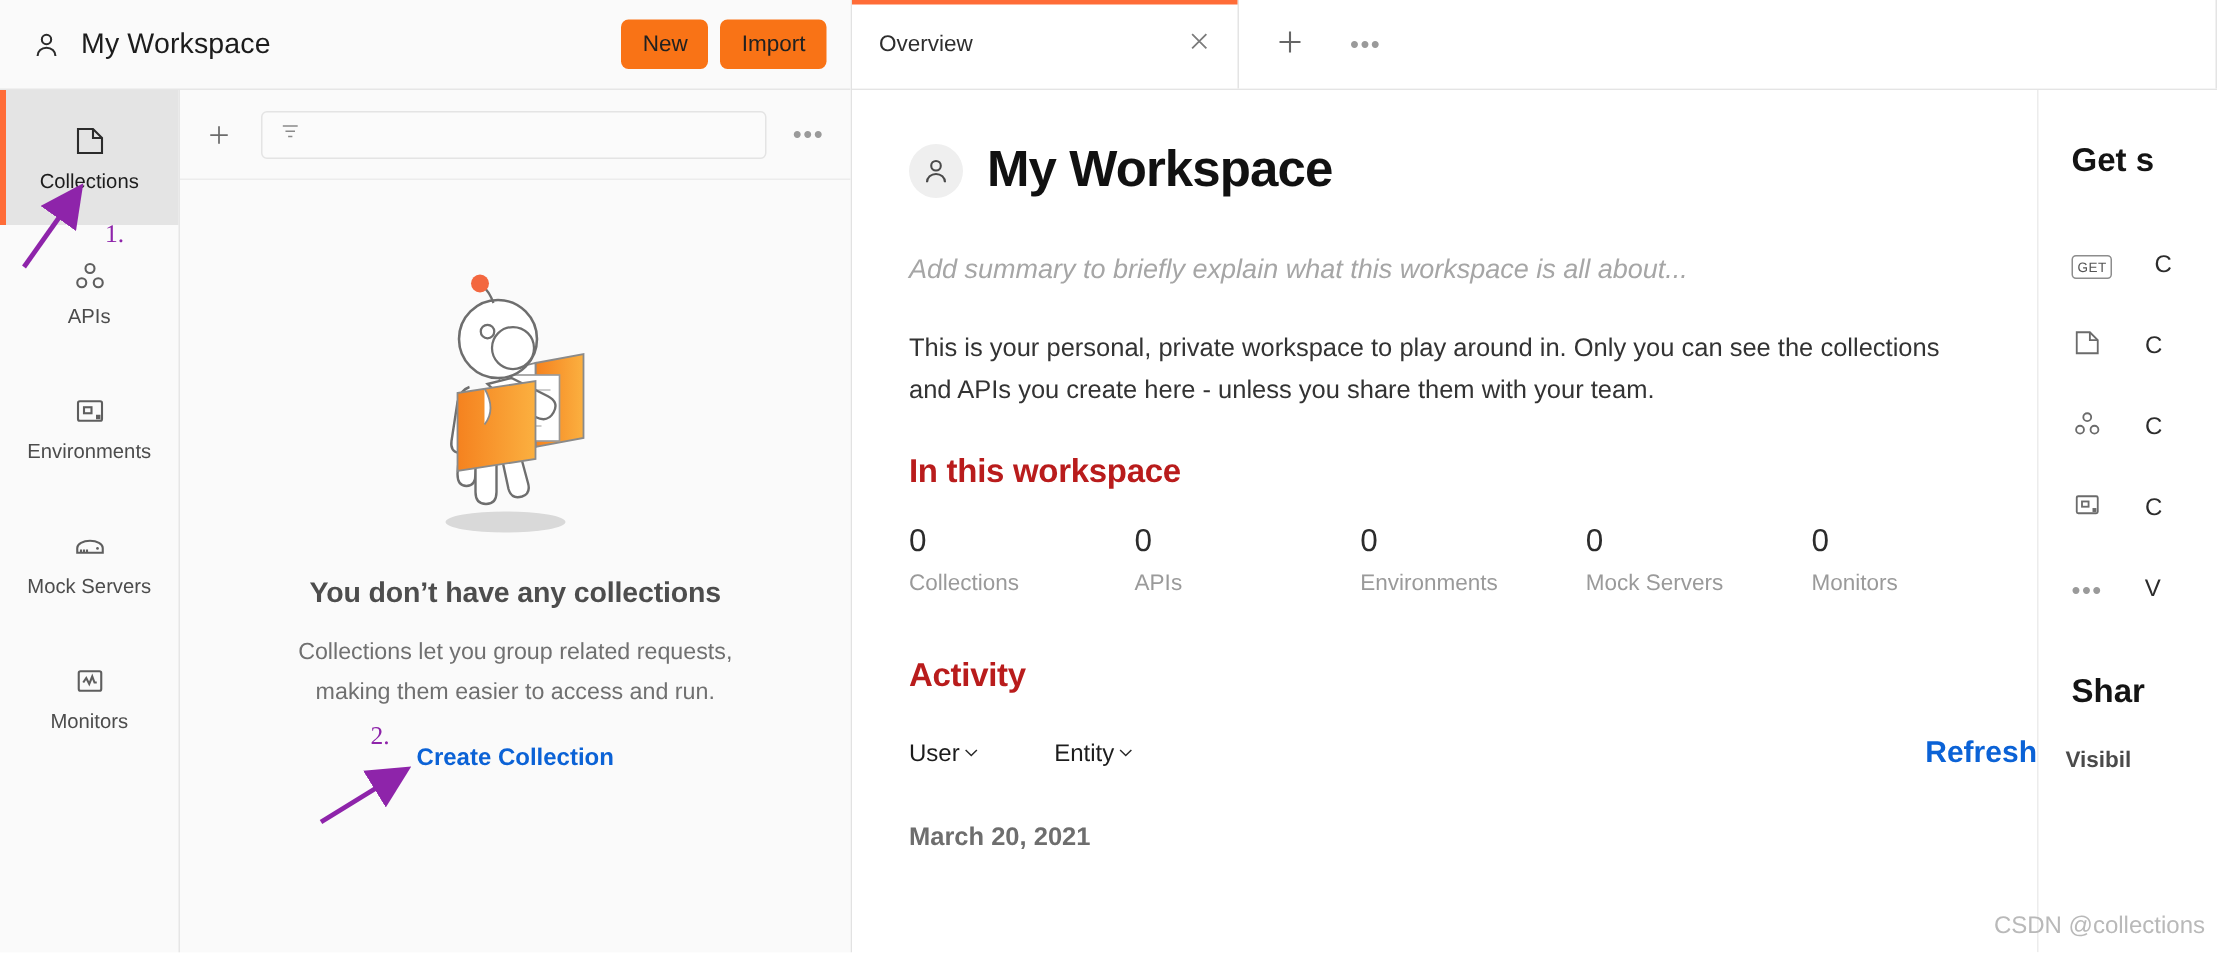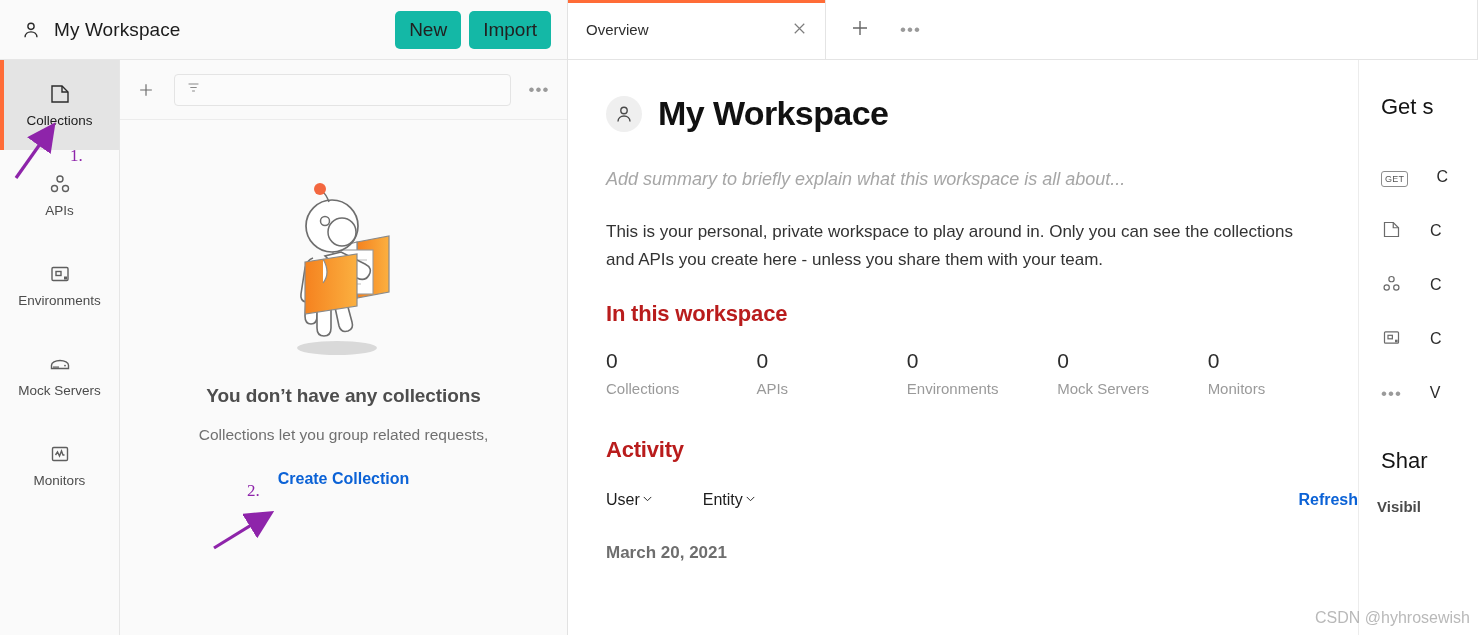--- a/index.html
+++ b/index.html
@@ -27,22 +27,22 @@
     padding: 0 16px 0 18px;
   }
   .ws-avatar {
     width: 26px; height: 26px; border-radius: 50%;
     display: flex; align-items: center; justify-content: center;
     margin-right: 10px; flex-shrink: 0;
   }
   .ws-title { font-size: 19px; color: #1c1c1c; font-weight: 400; letter-spacing: .1px; }
   .ws-actions { margin-left: auto; display: flex; gap: 8px; }
   .btn-soft {
-    background: #14b8a6; border: none; border-radius: 5px;
-    padding: 8px 14px; font-size: 19px; color: #212121;
+    background: #f97316; border: none; border-radius: 5px;
+    padding: 8px 14px; font-size: 15px; color: #212121;
     font-family: "Liberation Sans", sans-serif; cursor: pointer;
   }
 
   .left-body { flex: 1; display: flex; min-height: 0; }
 
   
   .rail {
     width: 120px; min-width: 120px;
     background: #fafafa;
     border-right: 1px solid #e6e6e6;
@@ -168,34 +168,34 @@
   .filters {
     display: flex; align-items: center; margin-top: 28px;
     max-width: 752px;
   }
   .filter-sel {
     display: flex; align-items: center; 
     font-size: 16px; color: #1c1c1c; cursor: pointer; margin-right: 48px;
   }
   .chev { color: #2b2b2b; font-size: 13px; }
   .refresh-link {
-    margin-left: auto; font-size: 16px; color: #0b62d6;
+    margin-left: auto; font-size: 20px; color: #0b62d6;
     font-weight: bold; cursor: pointer;
   }
   .act-date { font-size: 17px; color: #6e6e6e; font-weight: bold; margin-top: 34px; }
 
   
   .rightbar {
     width: 120px; min-width: 120px;
     padding: 34px 0 0 0;
     border-left: 1px solid #ececec;
     overflow: hidden;
   }
   .rb-title {
-    font-size: 22px; font-weight: normal; color: #141414;
+    font-size: 22px; font-weight: bold; color: #141414;
     white-space: nowrap; padding-left: 22px;
   }
   .rb-list { margin-top: 30px; }
   .rb-row {
     display: flex; align-items: center; gap: 28px;
     height: 54px; padding-left: 22px; white-space: nowrap; cursor: pointer;
   }
   .rb-row-label { font-size: 16px; color: #2c2c2c; }
   .rb-title.share { margin-top: 28px; }
   .rb-foot { font-size: 15px; color: #4a4a4a; padding-left: 18px; margin-top: 24px; white-space: nowrap; font-weight: bold;}
@@ -346,20 +346,21 @@
 
             <path d="M96 76 q14 14 32 22 q8 4 12 -3 q4 -7 -4 -11 l-24 -12z" fill="#fff" stroke="#6e6e6e" stroke-width="1.6"></path>
 
             <path d="M76 82 L128 74 L128 126 L76 134 Z" fill="url(#og)" stroke="#8a8a8a" stroke-width="1.2"></path>
             <path d="M94 79 q8 14 0 24" fill="#fff" stroke="#8a8a8a" stroke-width="1.2"></path>
           </svg>
 
           <div class="empty-title">You don’t have any collections</div>
           <div class="empty-sub">
             <span>Collections let you group related requests,</span><br>
+            <span>making them easier to access and run.</span>
           </div>
           <div class="create-link">Create Collection</div>
         </div>
       </div>
     </div>
 
     <svg class="anno" style="left:0;top:118px;width:120px;height:70px;">
       <defs>
         <marker id="ah1" markerWidth="9" markerHeight="9" refX="6" refY="4.5" orient="auto">
           <path d="M0,0 L9,4.5 L0,9 z" fill="#8e24aa"></path>
@@ -512,15 +513,15 @@
             <span class="dots">•••</span>
             <span class="rb-row-label">V</span>
           </div>
         </div>
 
         <div class="rb-title share">Shar</div>
         <div class="rb-foot">Visibil</div>
       </div>
     </div>
 
-    <div class="watermark">CSDN @hyhrosewish</div>
+    <div class="watermark">CSDN @collections</div>
   </div>
 </div>
 
 </body></html>

